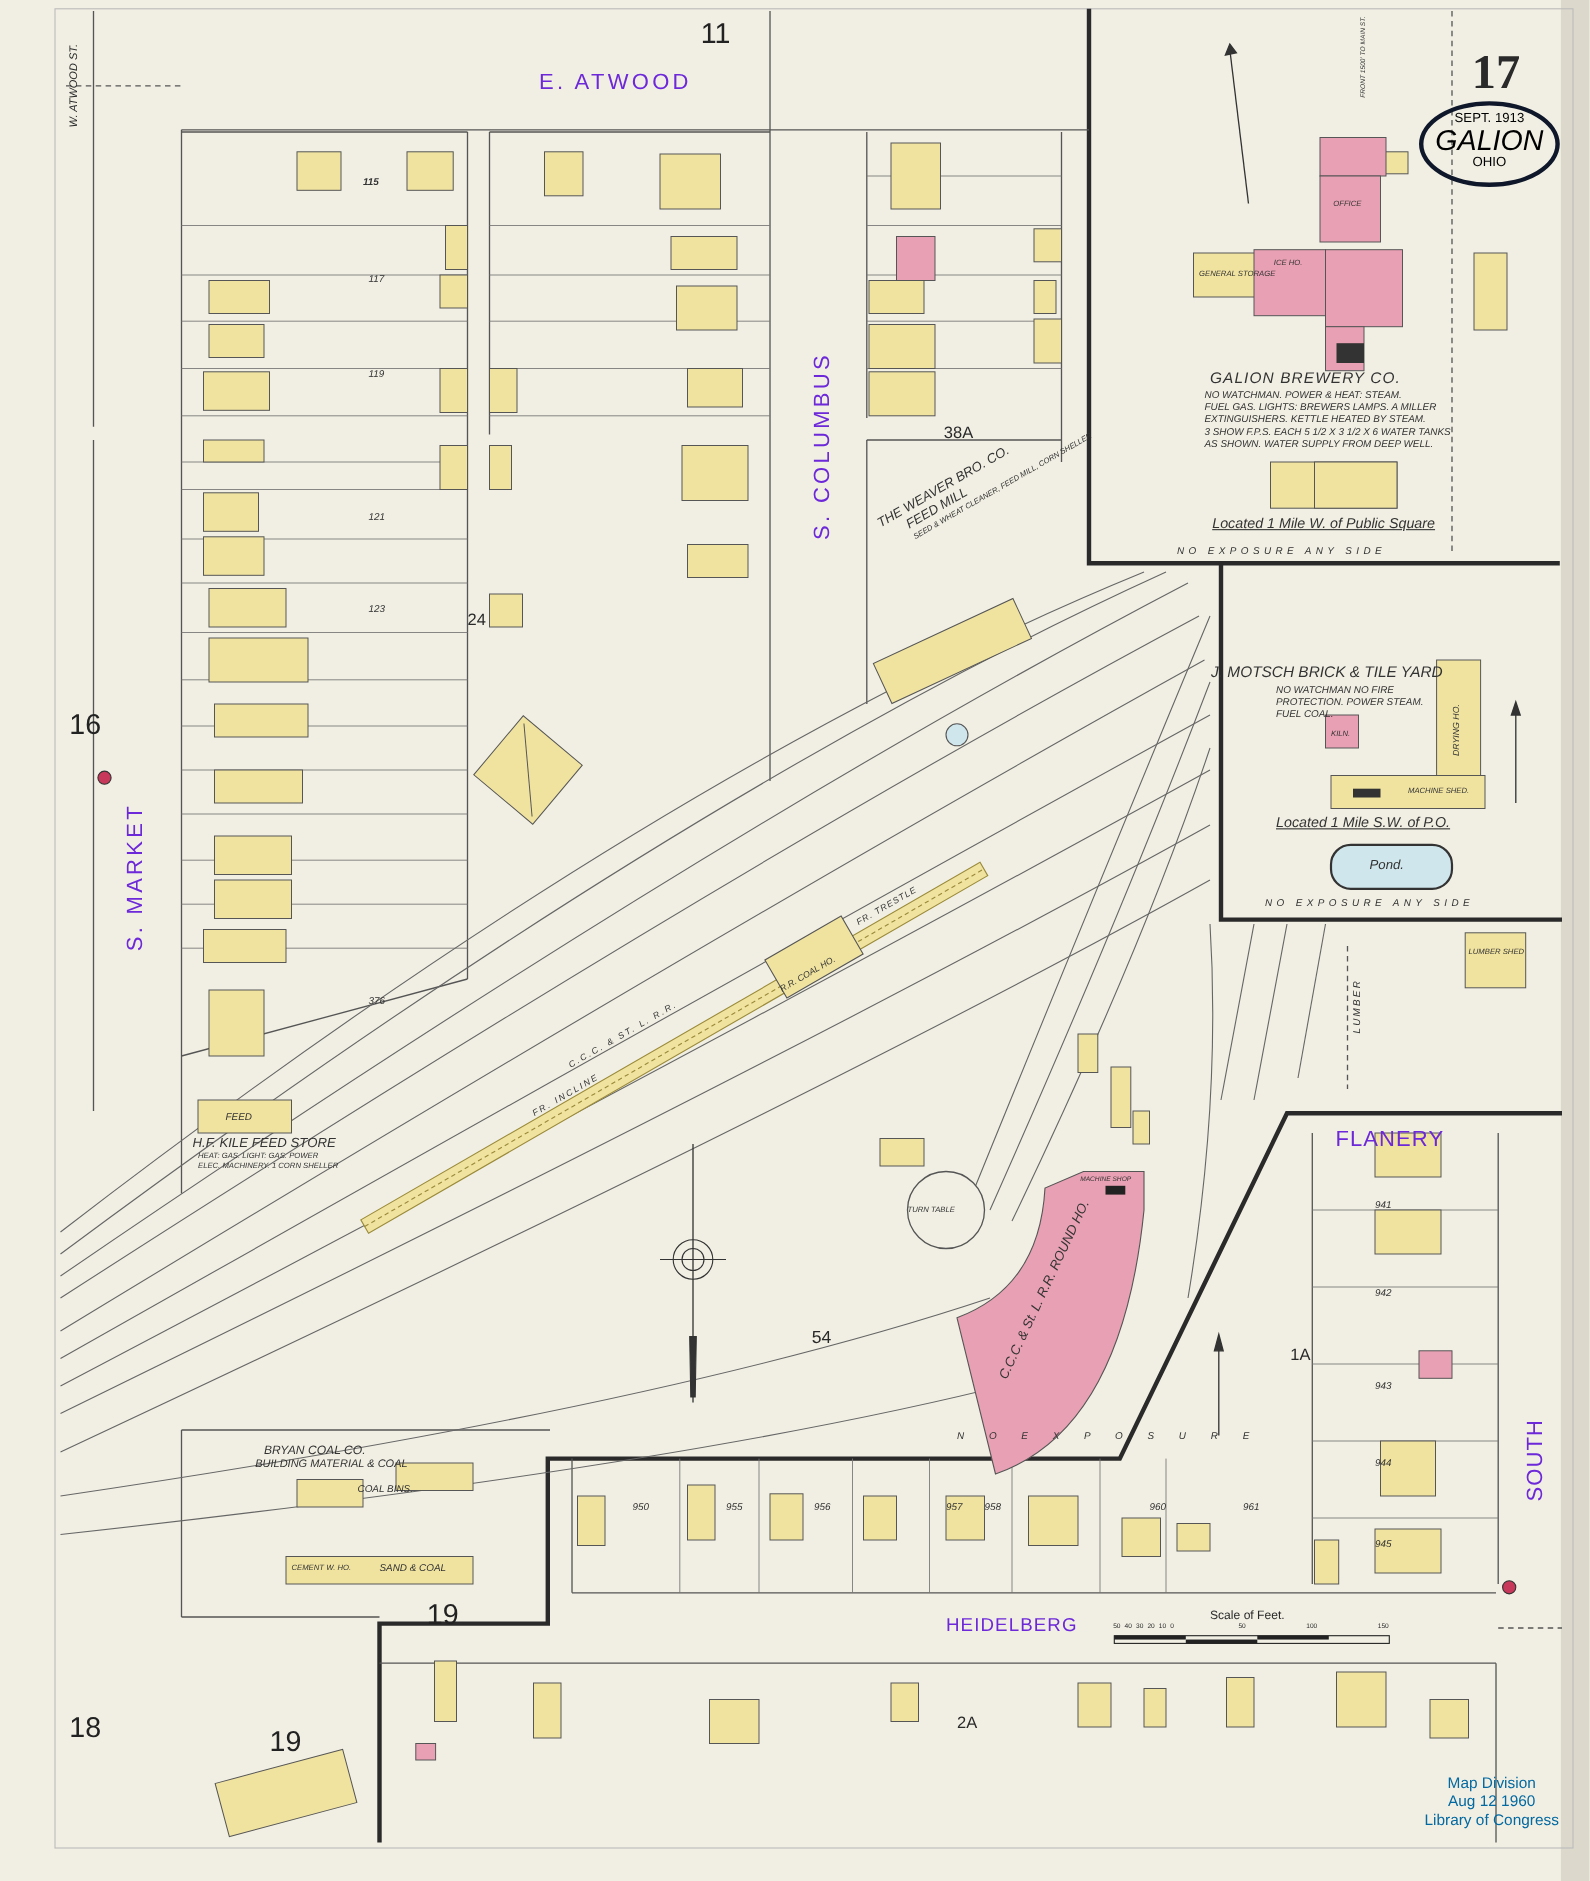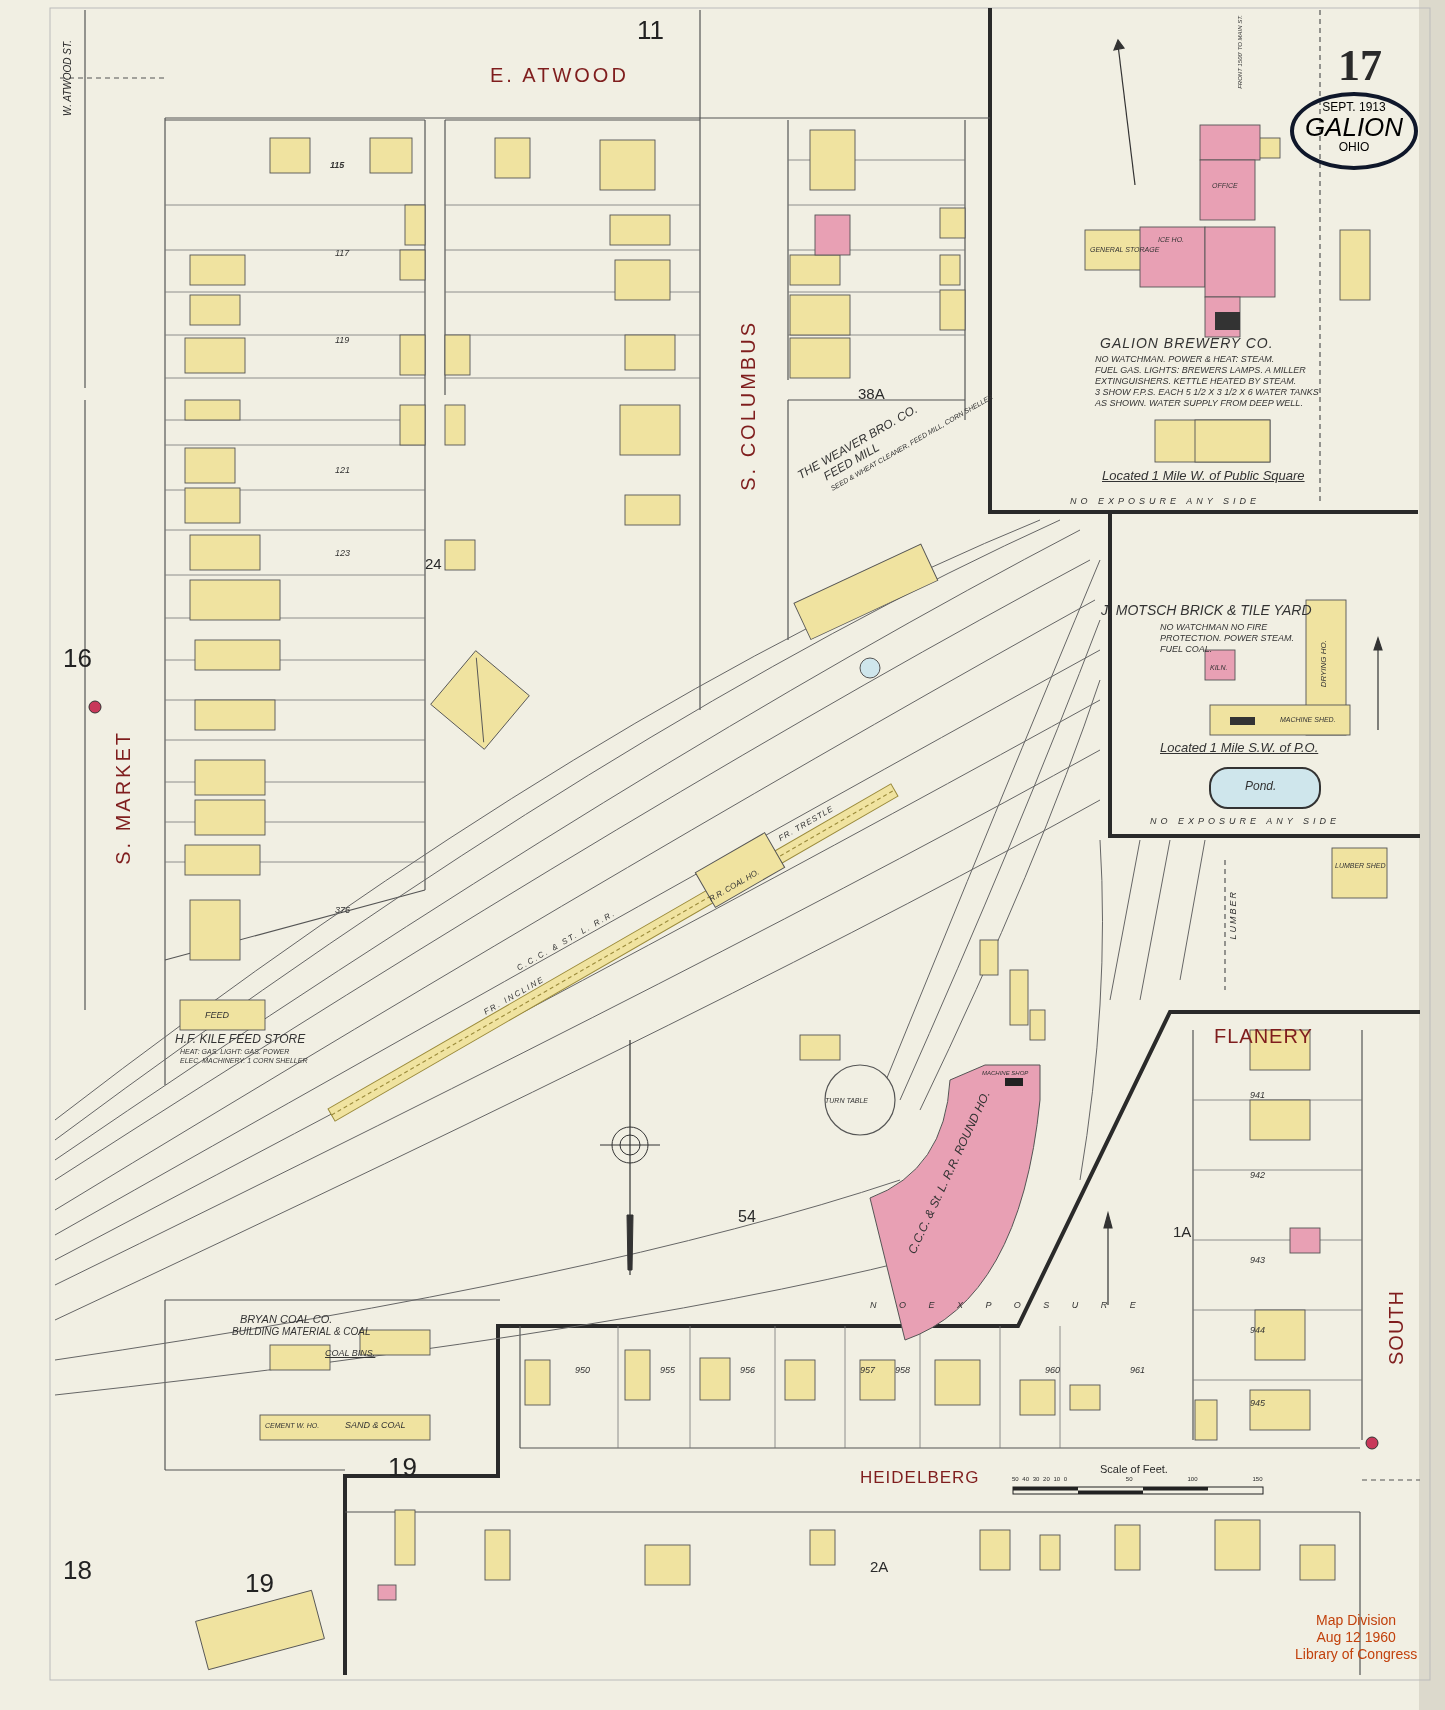--- a/index.html
+++ b/index.html
@@ -1,27 +1,27 @@
 <!DOCTYPE html>
 <html><head>
 <meta charset="utf-8">
 <style>
   html,body{margin:0;padding:0;}
   body{width:1445px;height:1710px;background:#ebe8dc;position:relative;overflow:hidden;font-family:"Liberation Sans",sans-serif;}
   .sheet{position:absolute;left:0;top:0;width:1445px;height:1710px;background:#f1efe3;}
   .edge{position:absolute;right:0;top:0;width:26px;height:1710px;background:#dcd9cc;}
   svg.map{position:absolute;left:0;top:0;}
   .lbl{position:absolute;color:#2a2a2a;white-space:nowrap;}
-  .street{font-size:20px;letter-spacing:3px;color:#7f1d1d;}
+  .street{font-size:20px;letter-spacing:3px;color:#6d28d9;}
   .hand{font-style:italic;color:#333;}
   .big{font-size:26px;color:#222;}
   .note{font-size:9px;font-style:italic;line-height:11px;color:#333;}
   .title-num{font-family:"Liberation Serif",serif;font-weight:bold;font-size:44px;color:#2a2a2a;}
   .oval{position:absolute;left:1290px;top:92px;width:120px;height:70px;border:4px solid #0f172a;border-radius:50%;text-align:center;}
-  .stamp{position:absolute;left:1295px;top:1612px;color:#c2410c;font-size:14px;line-height:17px;text-align:center;font-family:"Liberation Sans",sans-serif;}
+  .stamp{position:absolute;left:1295px;top:1612px;color:#0369a1;font-size:14px;line-height:17px;text-align:center;font-family:"Liberation Sans",sans-serif;}
   .vert{writing-mode:vertical-rl;transform:rotate(180deg);}
 </style>
 </head>
 <body>
 
 <div class="sheet"></div>
 <div class="edge"></div>
 
 <svg class="map" width="1445" height="1710" viewBox="0 0 1445 1710">
   <defs>
@@ -336,21 +336,21 @@
 <div class="lbl hand" style="left:795px;top:470px;font-size:12px;transform:rotate(-30deg);transform-origin:left top;line-height:14px;">
   <div>THE WEAVER BRO. CO.</div>
   <div style="padding-left:22px;">FEED MILL</div>
   <div style="font-size:7px;padding-left:22px;">SEED &amp; WHEAT CLEANER, FEED MILL, CORN SHELLER</div>
 </div>
 <div class="lbl hand" style="left:175px;top:1032px;font-size:12px;">H.F. KILE FEED STORE</div>
 <div class="lbl note" style="left:180px;top:1047px;font-size:7px;width:130px;white-space:normal;line-height:9px;">HEAT: GAS. LIGHT: GAS. POWER ELEC. MACHINERY. 1 CORN SHELLER</div>
 <div class="lbl note" style="left:205px;top:1010px;">FEED</div>
 <div class="lbl hand" style="left:240px;top:1313px;font-size:11px;">BRYAN COAL CO.</div>
 <div class="lbl hand" style="left:232px;top:1326px;font-size:10px;">BUILDING MATERIAL &amp; COAL</div>
-<div class="lbl note" style="left:325px;top:1348px;text-decoration:underline;">COAL BINS.</div>
+<div class="lbl note" style="left:325px;top:1348px;">COAL BINS.</div>
 <div class="lbl note" style="left:265px;top:1420px;font-size:7px;">CEMENT W. HO.</div>
 <div class="lbl note" style="left:345px;top:1420px;">SAND &amp; COAL</div>
 <div class="lbl note" style="left:825px;top:1095px;font-size:7px;">TURN TABLE</div>
 <div class="lbl hand" style="left:905px;top:1250px;font-size:12px;transform:rotate(-65deg);transform-origin:left top;">C.C.C. &amp; St. L. R.R. ROUND HO.</div>
 <div class="lbl note" style="left:982px;top:1068px;font-size:6px;">MACHINE SHOP</div>
 <div class="lbl note" style="left:706px;top:880px;font-size:8px;transform:rotate(-30deg);">R.R. COAL HO.</div>
 <div class="lbl note" style="left:510px;top:935px;font-size:8px;transform:rotate(-30deg);letter-spacing:2px;">C.C.C. &amp; ST. L. R.R.</div>
 <div class="lbl note" style="left:480px;top:990px;font-size:8px;transform:rotate(-30deg);letter-spacing:2px;">FR. INCLINE</div>
 <div class="lbl note" style="left:775px;top:818px;font-size:8px;transform:rotate(-30deg);letter-spacing:1px;">FR. TRESTLE</div>
 <div class="lbl note" style="left:1335px;top:860px;font-size:7px;">LUMBER SHED</div>

